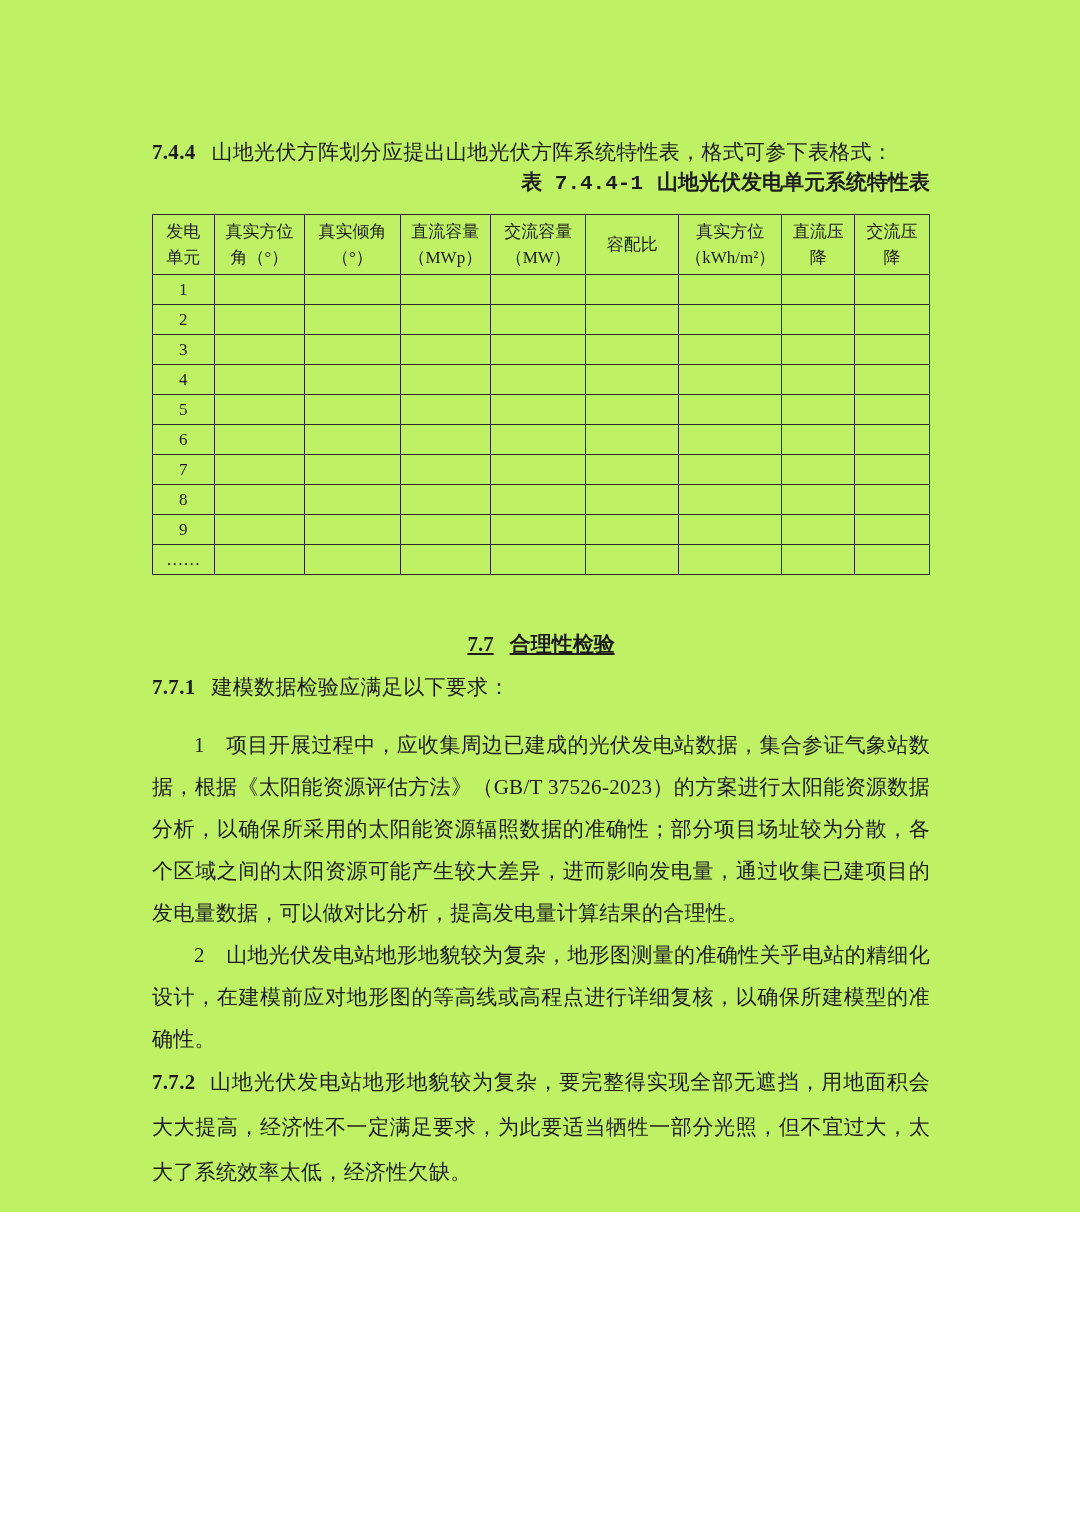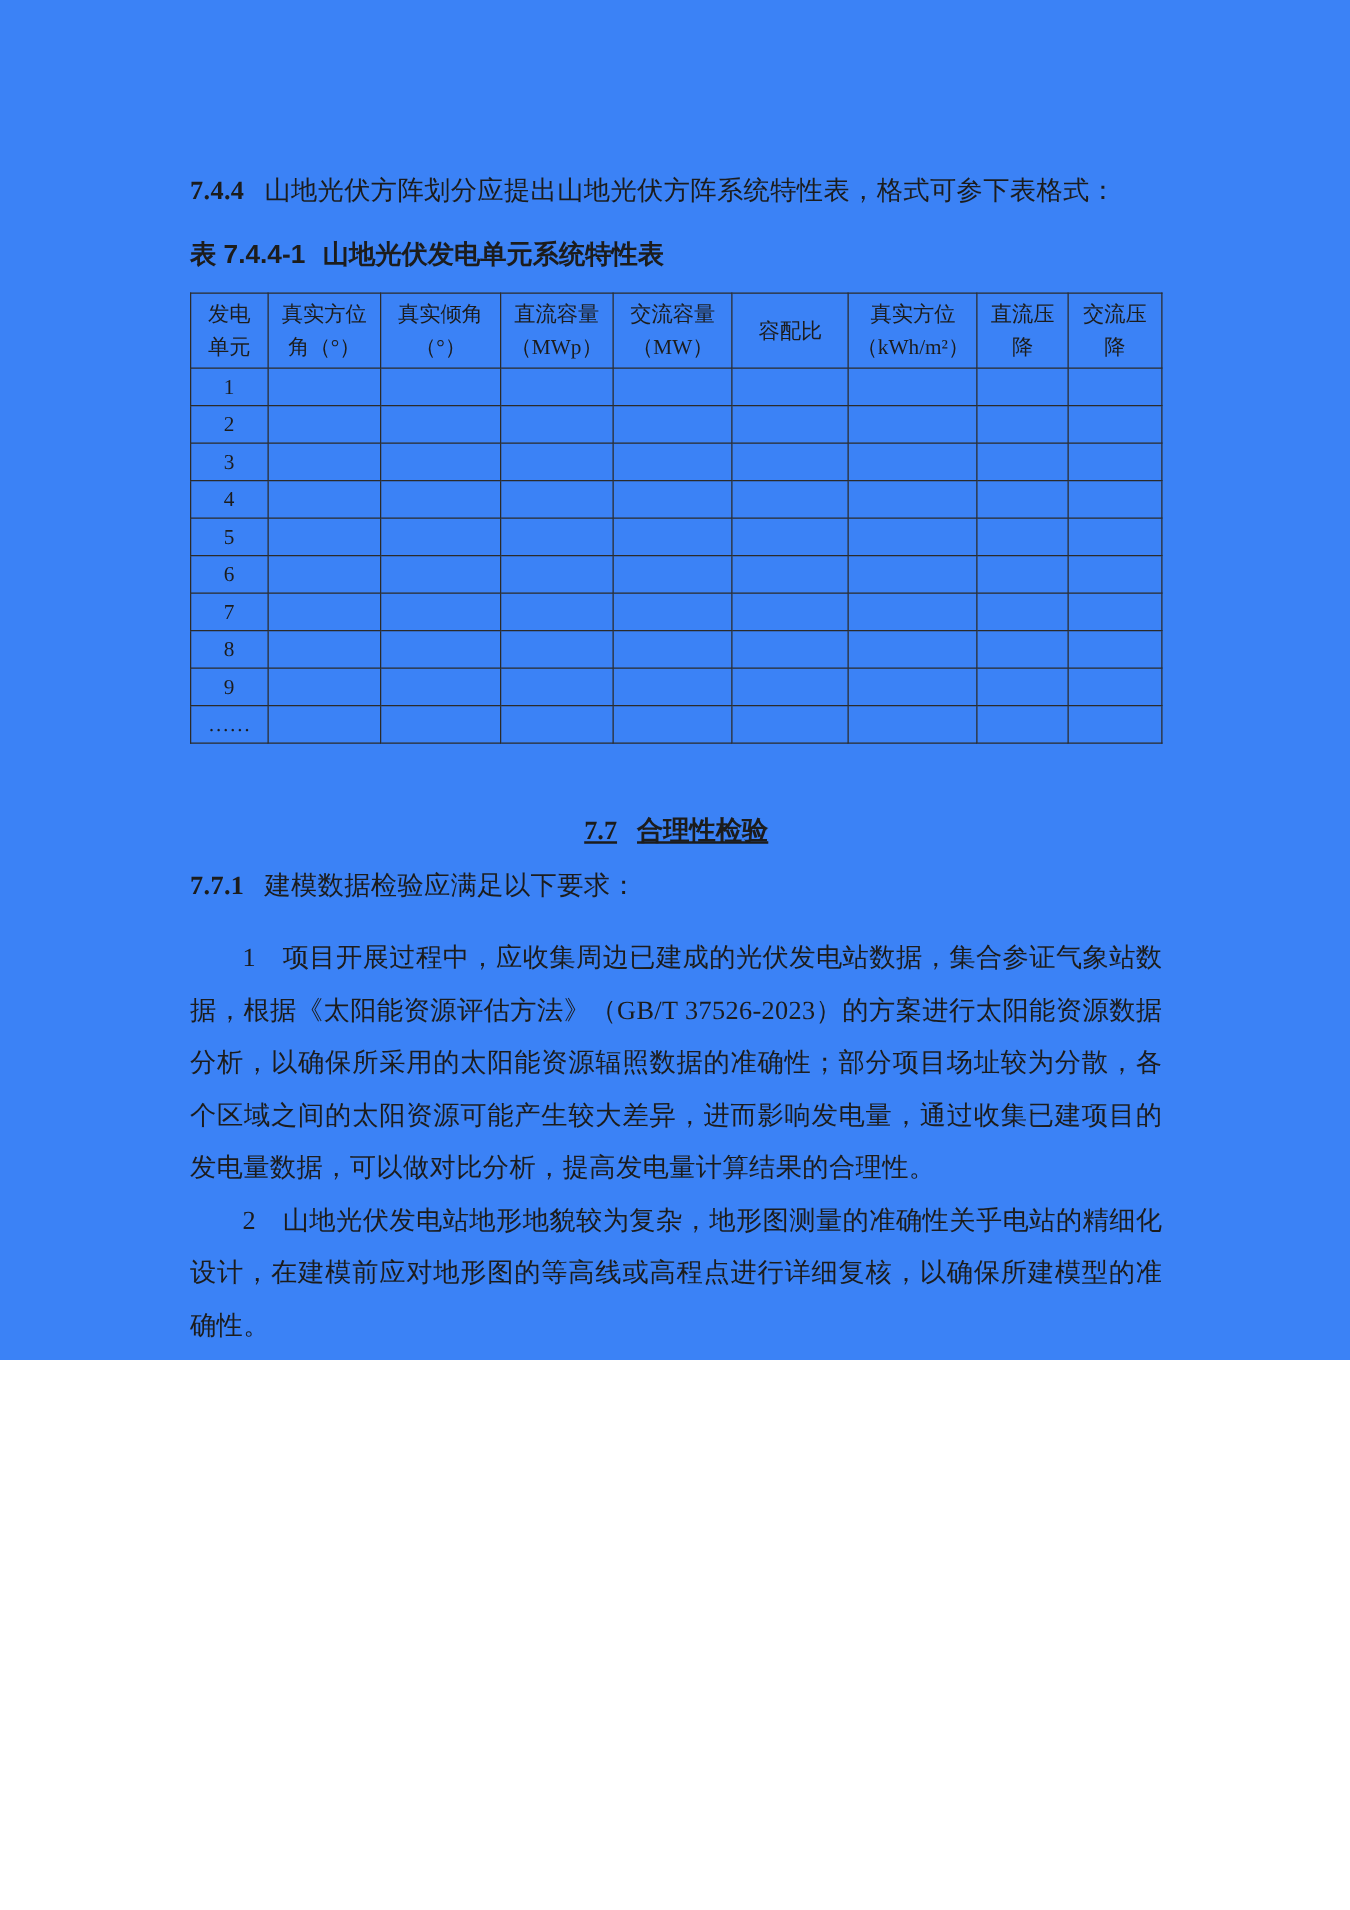--- a/index.html
+++ b/index.html
@@ -1,49 +1,49 @@
 <!DOCTYPE html>
 <html><head>
 <meta charset="utf-8">
 <style>
   * { box-sizing: border-box; }
   html, body { margin: 0; padding: 0; background: #ffffff; }
 
   .page {
     position: relative;
     width: 1080px;
-    height: 1088px;
+    height: 1212px;
     margin: 0 auto;
-    background: #3b82f6;
+    background: #bef264;
     color: #1c1c1c;
     font-family: "Liberation Serif", "DejaVu Serif", serif;
     padding: 136px 150px 0 152px;
     overflow: hidden;
   }
 
   
   .h744 {
     font-size: 21px;
     line-height: 32px;
     letter-spacing: 0.3px;
     margin: 0;
   }
   .h744 .num-label {
     font-weight: bold;
     margin-right: 16px;
   }
 
   
   .table-title {
-    text-align: left;
+    text-align: right;
     font-size: 21px;
     font-weight: bold;
     line-height: 32px;
-    margin-top: 20px;
-    font-family: Liberation Sans, sans-serif;
+    margin-top: 0;
+    font-family: Liberation Mono, monospace;
   }
   .table-title .tnum { margin-right: 14px; }
 
   
   table.spec-table {
     width: 100%;
     margin-top: 14px;
     border-collapse: collapse;
     table-layout: fixed;
   }
@@ -276,16 +276,17 @@
   </table>
 
   <div class="section77"><span class="num-label">7.7</span><span>合理性检验</span></div>
 
   <p class="s771"><span class="num-label">7.7.1</span><span>建模数据检验应满足以下要求：</span></p>
 
   <p class="para first">1　项目开展过程中，应收集周边已建成的光伏发电站数据，集合参证气象站数据，根据《太阳能资源评估方法》（GB/T 37526-2023）的方案进行太阳能资源数据分析，以确保所采用的太阳能资源辐照数据的准确性；部分项目场址较为分散，各个区域之间的太阳资源可能产生较大差异，进而影响发电量，通过收集已建项目的发电量数据，可以做对比分析，提高发电量计算结果的合理性。</p>
 
   <p class="para">2　山地光伏发电站地形地貌较为复杂，地形图测量的准确性关乎电站的精细化设计，在建模前应对地形图的等高线或高程点进行详细复核，以确保所建模型的准确性。</p>
 
+  <p class="s772"><span class="num-label">7.7.2</span><span>山地光伏发电站地形地貌较为复杂，要完整得实现全部无遮挡，用地面积会大大提高，经济性不一定满足要求，为此要适当牺牲一部分光照，但不宜过大，太大了系统效率太低，经济性欠缺。</span></p>
 
   <div class="page-number">41</div>
 
 </div>
 
 </body></html>

